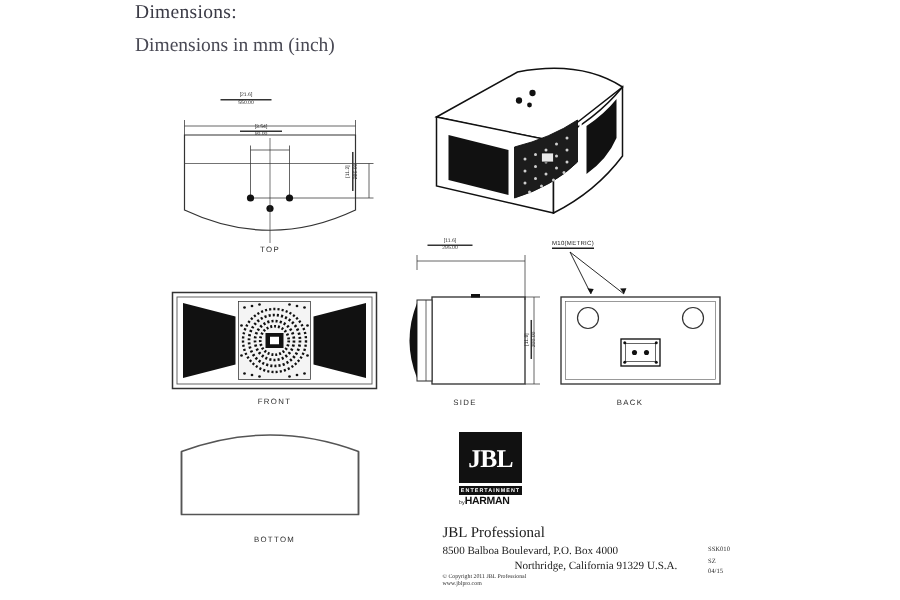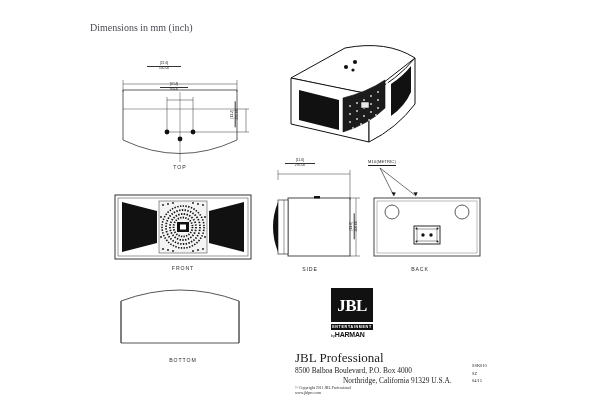--- a/index.html
+++ b/index.html
@@ -8,40 +8,40 @@
     font-family:"Liberation Sans",sans-serif;color:#1a1a1a;position:relative;
   }
   .sheet{position:absolute;inset:0;}
   #title{
     position:absolute;left:90px;top:0px;
     font-family:"Liberation Serif",serif;font-size:13px;color:#3b3b46;
     letter-spacing:.2px;
   }
   #subtitle{
     position:absolute;left:90px;top:22px;
-    font-family:"Liberation Serif",serif;font-size:10px;color:#4a4a55;
+    font-family:"Liberation Serif",serif;font-size:13px;color:#4a4a55;
   }
   .view{position:absolute;}
   .vlabel{
     position:absolute;font-size:5.2px;letter-spacing:.9px;color:#2b2b2b;
     text-align:center;font-family:"Liberation Sans",sans-serif;
   }
   .dimtext{
     position:absolute;font-size:3.4px;line-height:1.12;color:#2b2b2b;
     text-align:center;white-space:nowrap;font-family:"Liberation Sans",sans-serif;
   }
   .dimtext .mm{display:block;border-top:.4px solid #333;}
   .dimtext.vert{transform-origin:center center;}
   .callout{
     position:absolute;font-size:4px;letter-spacing:.2px;color:#1c1c1c;
     white-space:nowrap;border-bottom:.5px solid #1c1c1c;padding-bottom:.5px;
     font-family:"Liberation Sans",sans-serif;
   }
   
-  #logo-block{position:absolute;left:306px;top:288px;width:48px;margin-left:25px;}
+  #logo-block{position:absolute;left:306px;top:288px;width:48px;}
   #logo-mark{
     width:42px;height:34px;background:#111;position:relative;
     display:flex;align-items:center;justify-content:center;
   }
   #logo-jbl{
     color:#fff;font-family:"Liberation Serif",serif;font-weight:bold;
     font-size:17px;letter-spacing:-.5px;line-height:1;position:relative;
   }
   #logo-ent{
     width:42px;background:#111;color:#fff;font-size:3.6px;letter-spacing:.7px;
@@ -50,35 +50,36 @@
   #logo-harman{
     width:46px;margin-top:1.5px;font-size:7px;font-weight:bold;color:#111;
     letter-spacing:-.2px;
   }
   #logo-harman .by{font-size:3.6px;font-weight:normal;letter-spacing:0;}
   
   #address{
     position:absolute;left:295px;top:349px;
     font-family:"Liberation Serif",serif;color:#1b1b1b;
   }
-  #address .l1{font-size:13px;line-height:1.32;}
+  #address .l1{font-size:10px;line-height:1.32;}
   #address .l2{font-size:7.4px;line-height:1.32;}
   #address .l3{font-size:7.4px;line-height:1.32;padding-left:48px;}
   #address .small{font-size:3.9px;line-height:1.45;color:#2c2c2c;}
   #partblock{
     position:absolute;left:472px;top:362px;font-size:4.4px;line-height:1.75;
     color:#2a2a2a;font-family:"Liberation Serif",serif;
   }
   svg{display:block;overflow:visible;}
 </style>
 </head>
 <body>
 
 <div class="sheet">
 
+  <div id="title">Dimensions:</div>
   <div id="subtitle">Dimensions in mm (inch)</div>
 
   <div class="view" style="left:113px;top:62px;">
     <svg width="140" height="110" viewBox="0 0 140 110">
 
       <path d="M10,28 L124,28 L124,78 Q67,105 10,78 Z" fill="none" stroke="#333" stroke-width="0.8"></path>
 
       <line x1="10" y1="47" x2="124" y2="47" stroke="#444" stroke-width="0.5"></line>
 
       <line x1="10" y1="22" x2="124" y2="22" stroke="#333" stroke-width="0.5"></line>

